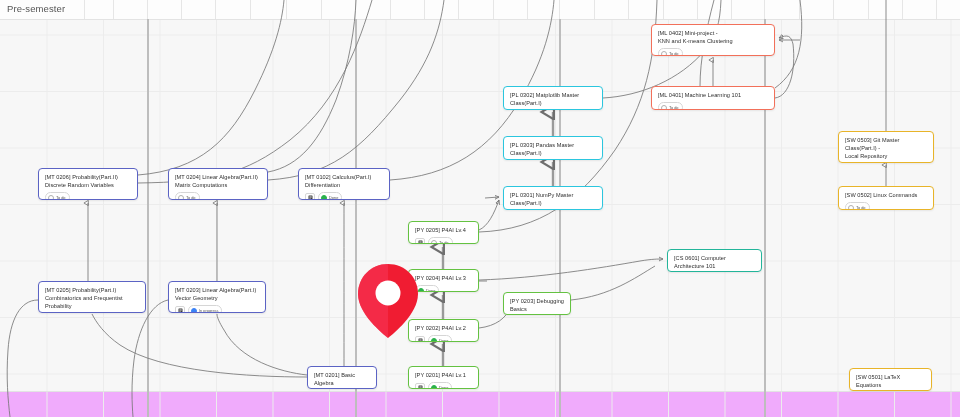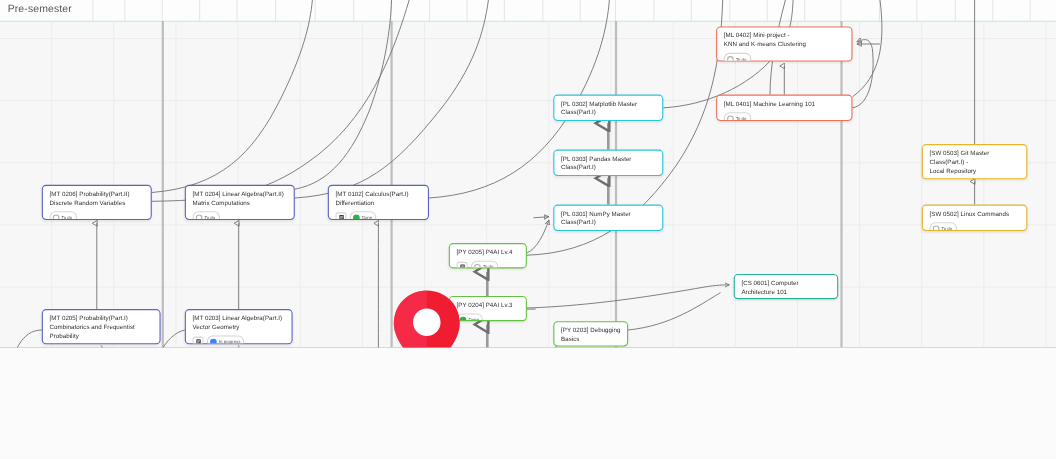--- a/index.html
+++ b/index.html
@@ -1,21 +1,21 @@
 <!DOCTYPE html>
 <html><head>
 <meta charset="utf-8">
 <style>
   html,body{margin:0;padding:0;}
   body{
     width:960px;height:417px;overflow:hidden;
     font-family:"Liberation Sans", sans-serif;
     background:#fbfbfb;color:#333;
   }
-  #canvas{position:relative;width:960px;height:316px;overflow:hidden;background:#22c55e;}
+  #canvas{position:relative;width:960px;height:417px;overflow:hidden;background:#f0abfc;}
 
   
   .grid-layer{position:absolute;inset:0;pointer-events:none;}
   .grid-minor{position:absolute;inset:0;
     background-image:
       linear-gradient(to right, #ececec 1px, transparent 1px),
       linear-gradient(to bottom, #ececec 1px, transparent 1px);
     background-size:56.5px 56.5px;
     background-position:-10px -22px;
   }

